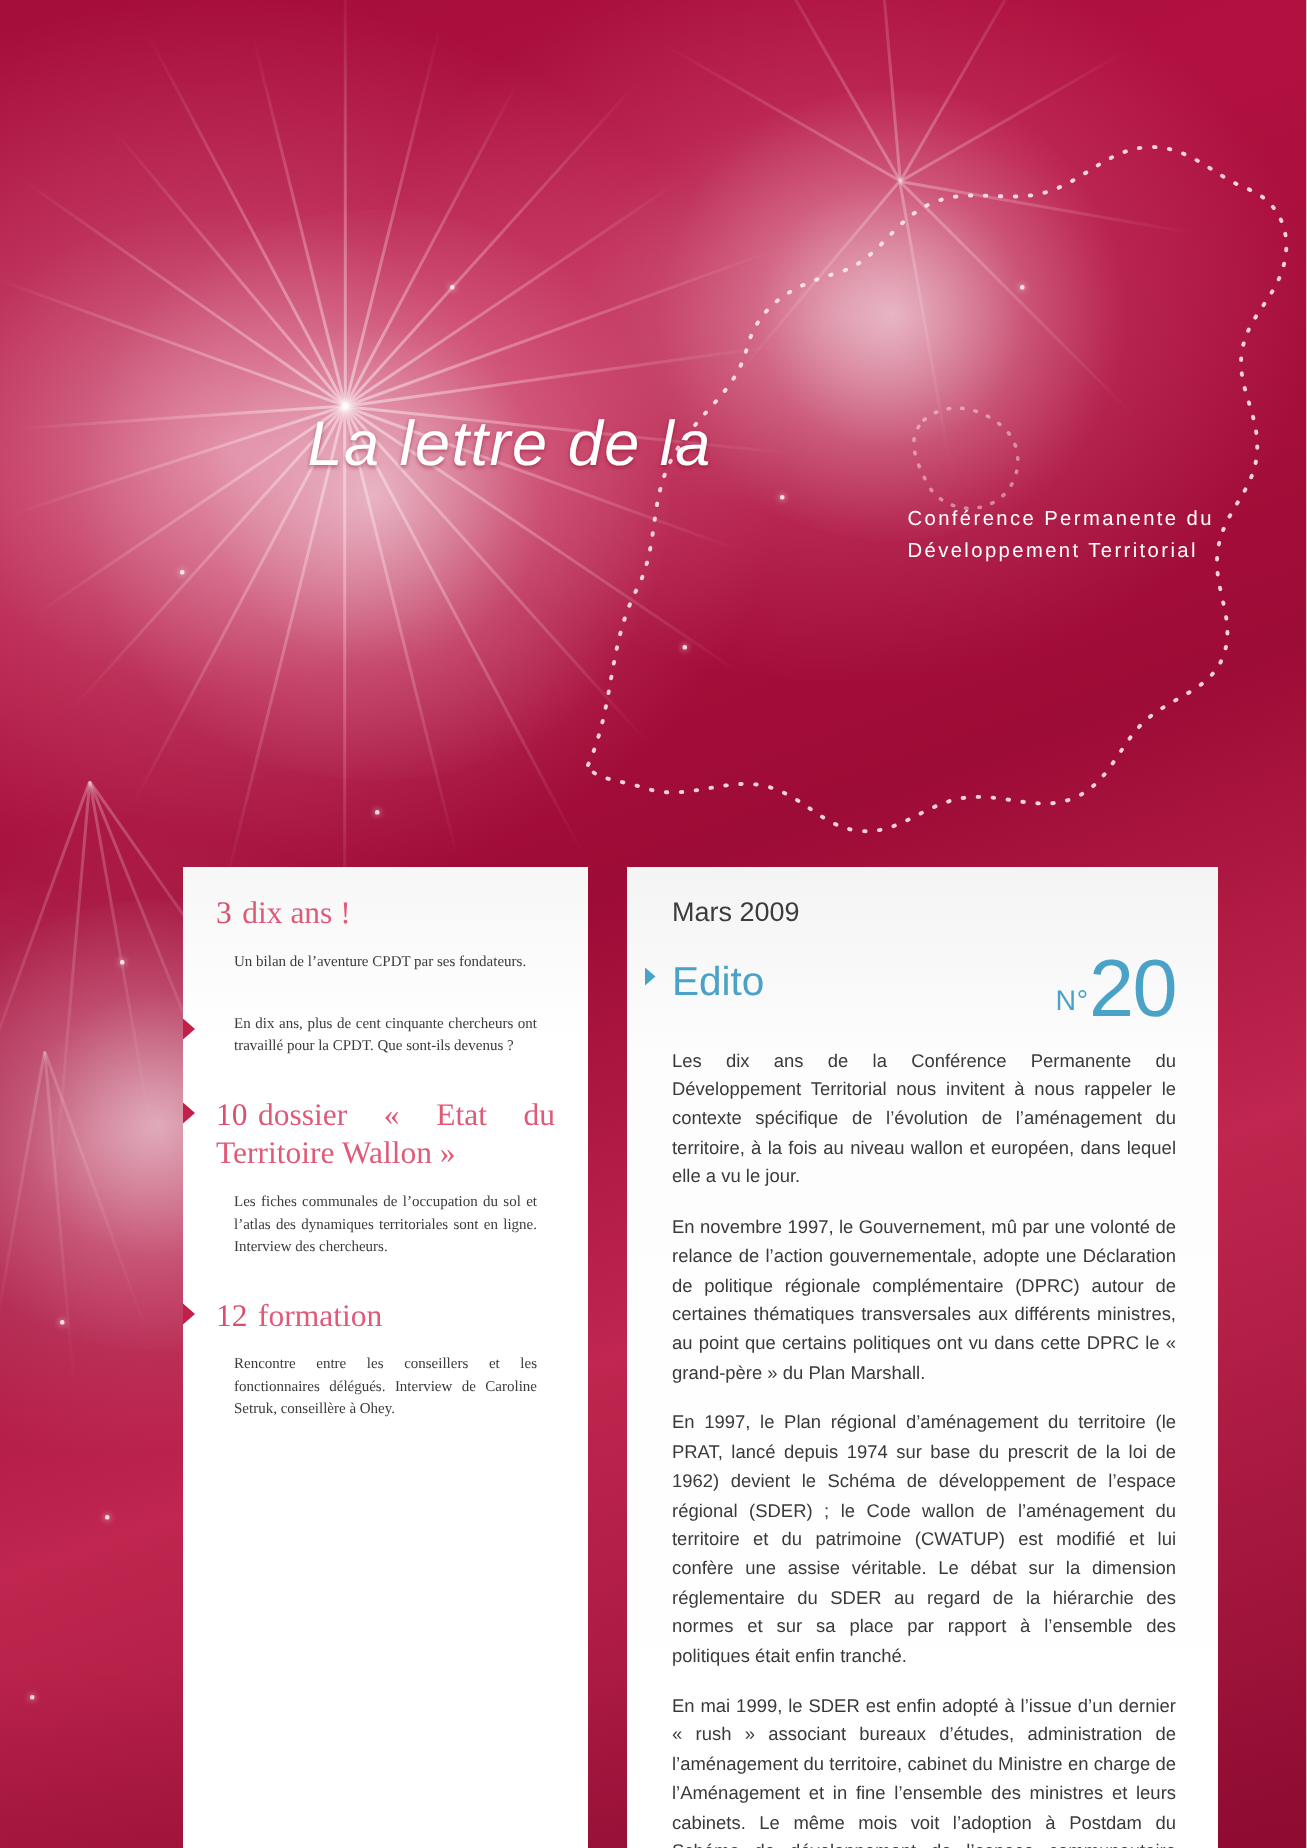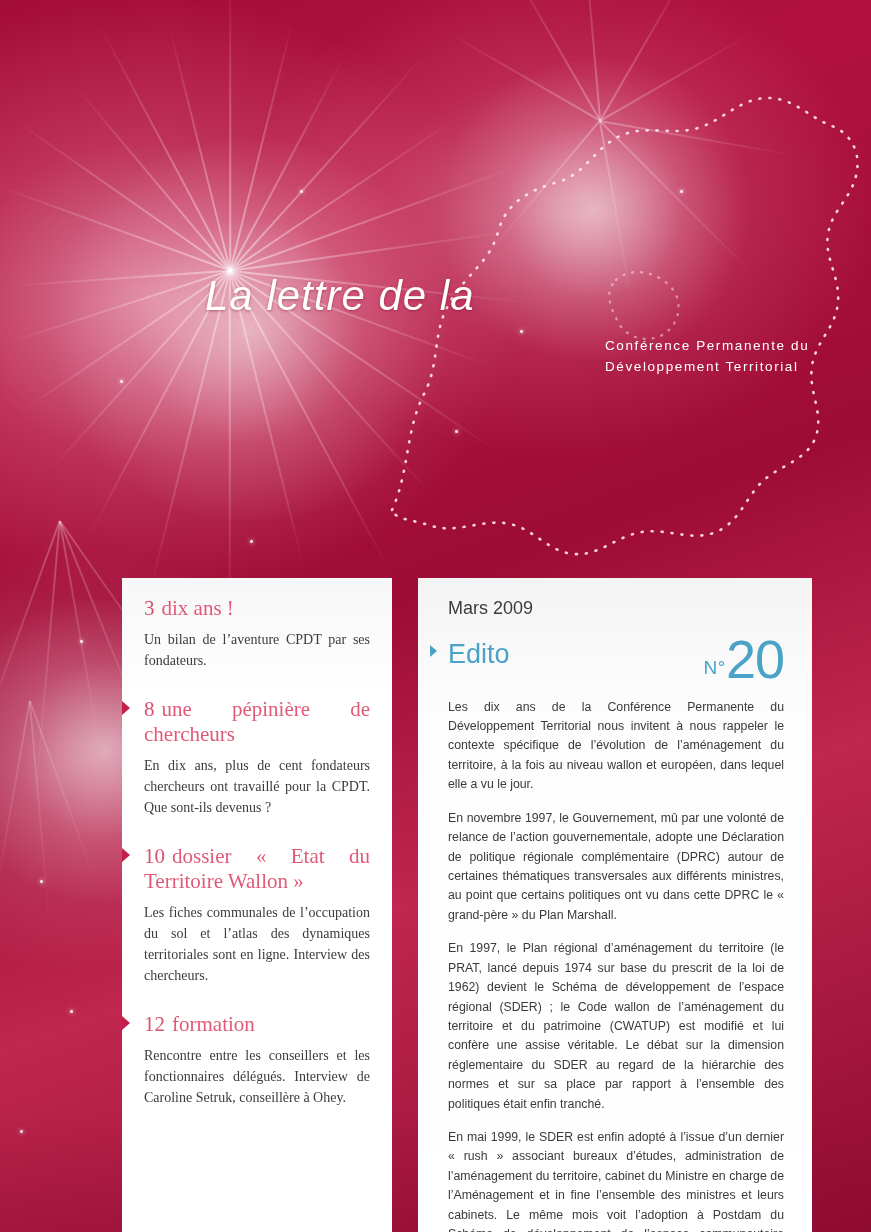--- a/index.html
+++ b/index.html
@@ -131,24 +131,24 @@
     font-size: 21px;
     line-height: 1.22;
     font-weight: 400;
     margin: 0 0 7px 0;
     text-align: justify;
     text-justify: inter-word;
   }
   .toc-head .num { color: #d94f70; margin-right: 7px; }
   .toc-body {
     color: #3b3b3b;
-    font-size: 14px;
+    font-size: 10px;
     line-height: 1.5;
     text-align: justify;
-    margin: 0;
+    margin: 12px;
   }
   .arrow-mark {
     position: absolute;
     left: -22px; top: 4px;
     width: 0; height: 0;
     border-top: 7px solid transparent;
     border-bottom: 7px solid transparent;
     border-left: 8px solid #c2204a;
   }
 
@@ -292,24 +292,21 @@
 
       <div class="toc-entry" style="margin-bottom:26px;">
         <h3 class="toc-head">
           <span class="num">3</span><span>dix ans !</span>
         </h3>
         <p class="toc-body">Un bilan de l’aventure CPDT par ses fondateurs.</p>
       </div>
 
       <div class="toc-entry" style="margin-bottom:26px;">
         <span class="arrow-mark"></span>
-        <h3 class="toc-head">
-          <span class="num">8</span><span>une pépinière de chercheurs</span>
-        </h3>
-        <p class="toc-body">En dix ans, plus de cent fondateurs chercheurs ont travaillé pour la CPDT. Que sont-ils devenus ?</p>
+        <p class="toc-body">En dix ans, plus de cent cinquante chercheurs ont travaillé pour la CPDT. Que sont-ils devenus ?</p>
       </div>
 
       <div class="toc-entry" style="margin-bottom:26px;">
         <span class="arrow-mark"></span>
         <h3 class="toc-head">
           <span class="num">10</span><span>dossier « Etat du Territoire Wallon »</span>
         </h3>
         <p class="toc-body">Les fiches communales de l’occupation du sol et l’atlas des dynamiques territoriales sont en ligne. Interview des chercheurs.</p>
       </div>
 

